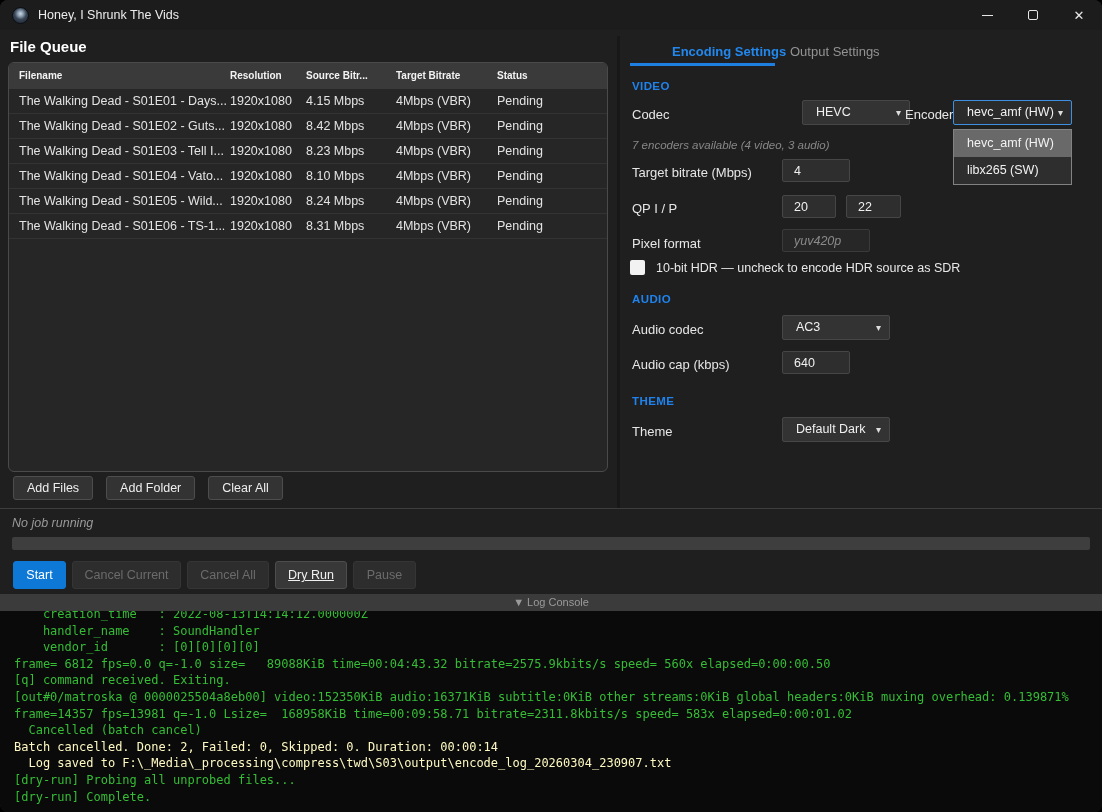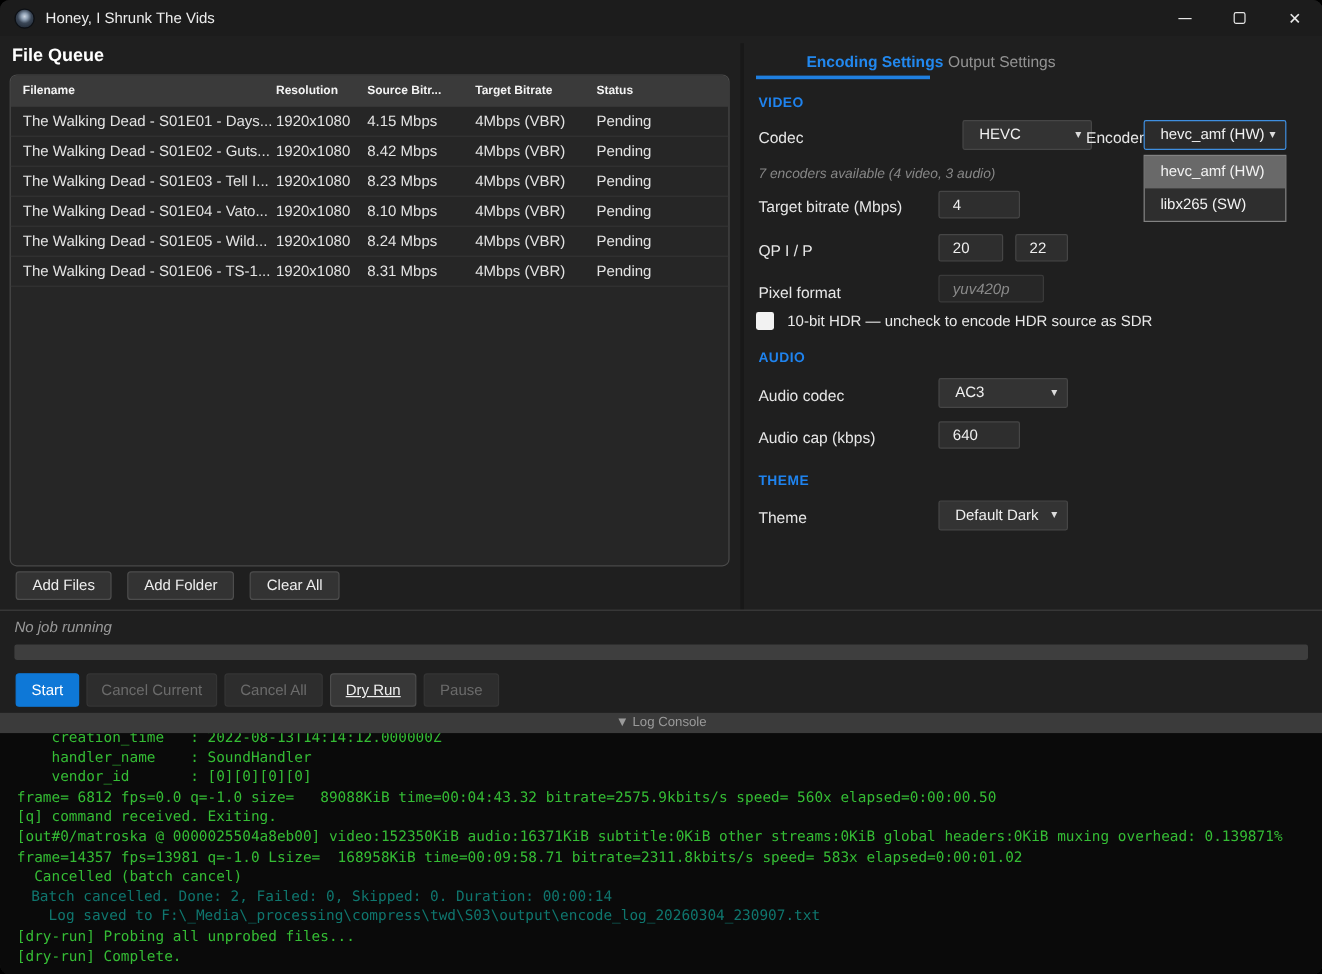--- a/index.html
+++ b/index.html
@@ -94,21 +94,21 @@
   .jbtn.primary { background:#0e78d7; color:#ffffff; border-color:#0e78d7; }
   .jbtn:not(.disabled):not(.primary) { background:#383838; color:#f0f0f0; border-color:#4d4d4d;text-decoration:underline; }
 
   
   .log-header { position:absolute; left:0; top:594px; width:100%; height:17px; background:#3b3b3b;
     font-size:11px; color:#9a9a9a; text-align:center; line-height:17px; }
   .log-body { position:absolute; left:0; top:611px; width:100%; height:201px; background:#0a0a0a;
     overflow:hidden; padding-left:14px; }
   .log-line { font-family:"DejaVu Sans Mono", monospace; font-size:12px; line-height:16.6px;
     color:#35bd35; white-space:pre; }
-  .log-line.warn { color:#0f766e;margin-left:12px; }
+  .log-line.warn { color:#fef9c3; }
   .log-line:first-child { margin-top:-5px; }
 </style>
 </head>
 <body>
 
 <div id="app">
 
   <div class="titlebar">
     <div class="app-icon"></div>
     <div class="window-title">Honey, I Shrunk The Vids</div>
@@ -208,21 +208,21 @@
       <div class="dd-item">libx265 (SW)</div>
     </div>
 
   <div class="note">7 encoders available (4 video, 3 audio)</div>
 
   <div class="flabel" style="top:165px">Target bitrate (Mbps)</div>
   <input class="tinput" style="left: 782px; top: 159px; width: 68px;" value="4">
 
   <div class="flabel" style="top:201px">QP I / P</div>
   <input class="tinput" style="left: 782px; top: 195px; width: 54px;" value="20">
-  <input class="tinput" style="left: 846px; top: 195px; width: 44px;" value="22">
+  <input class="tinput" style="left: 846px; top: 195px; width: 55px;" value="22">
 
   <div class="flabel" style="top:236px">Pixel format</div>
   <input class="tinput disabled" style="left: 782px; top: 229px; width: 88px;" readonly="" value="yuv420p">
 
   <div class="checkbox"></div>
   <div class="cb-label">10-bit HDR — uncheck to encode HDR source as SDR</div>
 
   <div class="sec-heading" style="top:293px">AUDIO</div>
   <div class="flabel" style="top:322px">Audio codec</div>
   <div class="sel" style="left:782px; top:315px; width:108px;">

